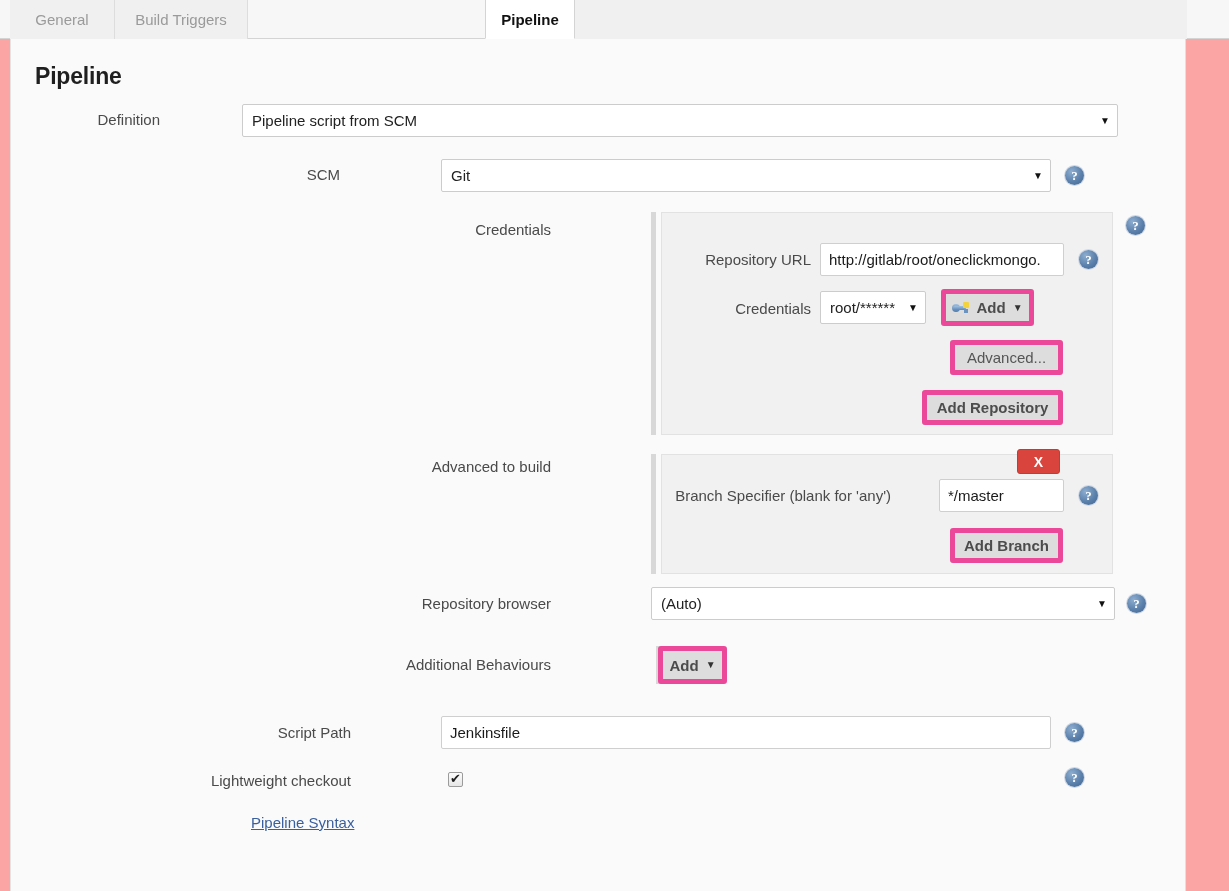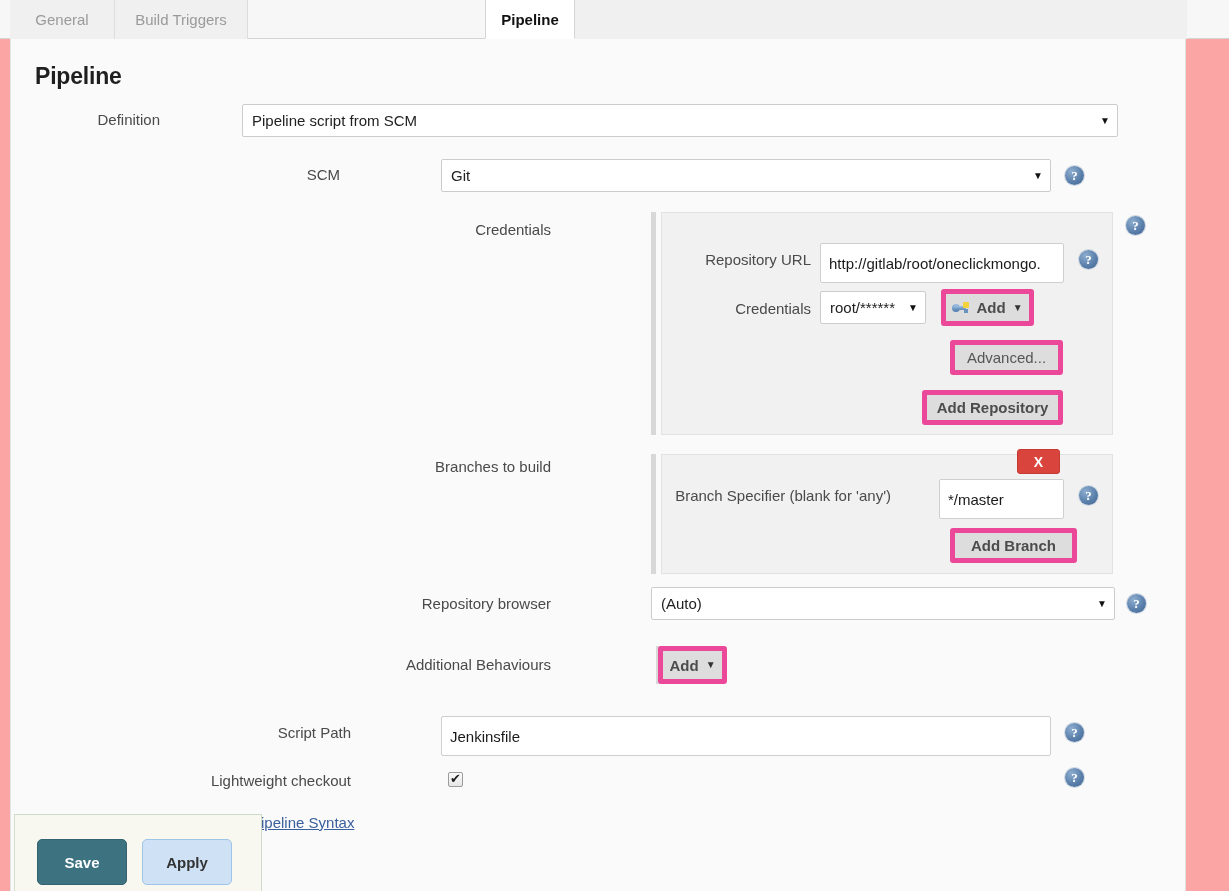--- a/index.html
+++ b/index.html
@@ -82,21 +82,21 @@
     appearance: none; -webkit-appearance: none;
     cursor: pointer;
   }
   .selbox .caret {
     position: absolute; right: 7px; top: 50%; transform: translateY(-50%);
     font-size: 10px; color: #111; line-height: 1;
   }
 
   input.txt, .txtbox {
     position: absolute;
-    height: 40px;
+    height: 33px;
     background: #ffffff;
     border: 1px solid #cfcfcf;
     border-radius: 2px;
     font-family: "Liberation Sans", sans-serif;
     font-size: 15px;
     color: #1a1a1a;
     padding: 0 8px;
     display: flex; align-items: center;
     overflow: hidden; white-space: nowrap;
   }
@@ -299,33 +299,33 @@
       <span class="caret-s">▼</span>
     </div>
 
     <div class="btn" style="left:939px;top:301px;width:113px;height:35px;">
       <span>Advanced...</span>
     </div>
     <div class="btn bold" style="left:911px;top:351px;width:141px;height:35px;">
       <span>Add Repository</span>
     </div>
 
-    <div class="lbl right" style="left:340px;top:419px;width:200px;">Branches to build</div>
+    <div class="lbl right" style="left:340px;top:419px;width:200px;">Advanced to build</div>
     <div class="grouphandle" style="left:640px;top:415px;height:120px;"></div>
     <div class="group" style="left:650px;top:415px;width:452px;height:120px;"></div>
 
     <div class="delbtn" style="left:1006px;top:410px;width:43px;height:25px;">X</div>
 
     <div class="lbl right" style="left:540px;top:448px;width:340px;">Branch Specifier (blank for 'any')</div>
     <div class="txtbox" style="left:928px;top:440px;width:125px;">
       <span>*/master</span>
     </div>
     <div class="help" style="left:1068px;top:447px;">?</div>
 
-    <div class="btn bold" style="left:939px;top:489px;width:127px;height:35px;">
+    <div class="btn bold" style="left:939px;top:489px;width:113px;height:35px;">
       <span>Add Branch</span>
     </div>
 
     <div class="lbl right" style="left:340px;top:556px;width:200px;">Repository browser</div>
     <div class="selbox" style="left:640px;top:548px;width:464px;">
       <span>(Auto)</span>
       <span class="caret">▼</span>
     </div>
     <div class="help" style="left:1116px;top:555px;">?</div>
 
@@ -345,22 +345,14 @@
     <div class="lbl right" style="left:140px;top:733px;width:200px;">Lightweight checkout</div>
     <div class="chk" style="left:437px;top:733px;">
       <span class="mark">✔</span>
     </div>
     <div class="help" style="left:1054px;top:729px;">?</div>
 
     <div class="link" style="left:240px;top:775px;">Pipeline Syntax</div>
 
   </div>
 
-  <div class="footer">
-    <div class="savebtn">
-      <span>Save</span>
-    </div>
-    <div class="applybtn">
-      <span>Apply</span>
-    </div>
-  </div>
 
 </div>
 
 </body></html>

